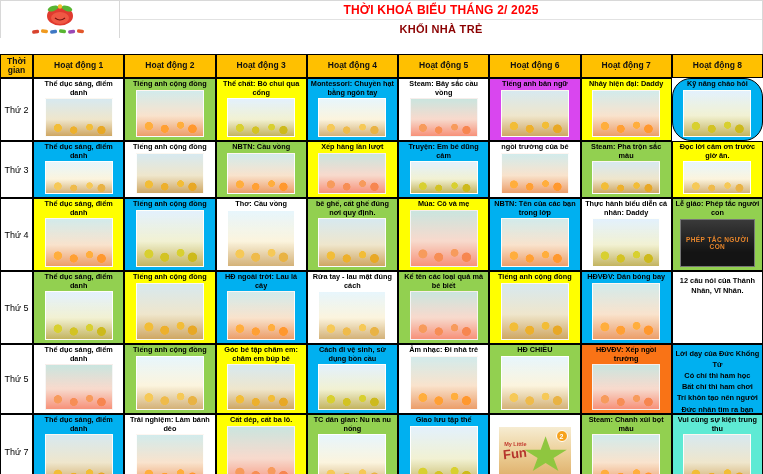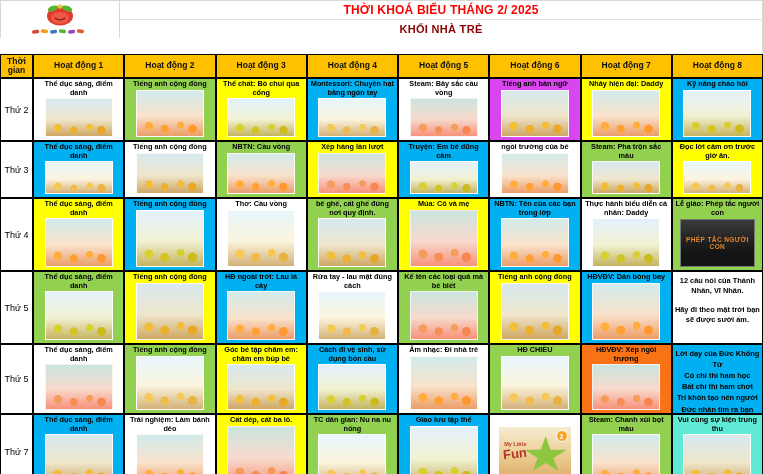--- a/index.html
+++ b/index.html
@@ -125,21 +125,21 @@
         <div class="photo p5"></div>
       </div>
     <div class="cell" style="background-color: #d946ef;">
         <div class="cap">Tiếng anh bản ngữ</div>
         <div class="photo p1"></div>
       </div>
     <div class="cell" style="background-color: rgb(255, 255, 0);">
         <div class="cap">Nhảy hiện đại: Daddy</div>
         <div class="photo p2"></div>
       </div>
-    <div class="cell" style="background-color: rgb(0, 176, 240);">
+    <div class="cell" style="background-color: rgb(0, 176, 240); border-radius: 19px;">
         <div class="cap">Kỹ năng chào hỏi</div>
         <div class="photo p3"></div>
       </div>
 
     <div class="day">Thứ 3</div>
     <div class="cell" style="background-color: rgb(0, 176, 240);">
         <div class="cap">Thể dục sáng, điểm danh</div>
         <div class="photo p4"></div>
       </div>
     <div class="cell" style="background-color: rgb(255, 255, 255);">
@@ -232,21 +232,20 @@
         <div class="cap">Tiếng anh cộng đồng</div>
         <div class="photo p1"></div>
       </div>
     <div class="cell" style="background-color: rgb(0, 176, 240);">
         <div class="cap">HĐVĐV: Dán bóng bay</div>
         <div class="photo p2"></div>
       </div>
     <div class="cell" style="background-color: rgb(255, 255, 255);">
         <div class="quote">
           <div>12 câu nói của Thánh Nhân, Vĩ Nhân.</div>
-          <div class="q2">Hãy đi theo mặt trời  bạn sẽ được sưởi ấm.</div>
         </div>
       </div>
 
     <div class="day">Thứ 5</div>
     <div class="cell" style="background-color: rgb(255, 255, 255);">
         <div class="cap">Thể dục sáng, điểm danh</div>
         <div class="photo p5"></div>
       </div>
     <div class="cell" style="background-color: rgb(146, 208, 80);">
         <div class="cap">Tiếng anh cộng đồng</div>

